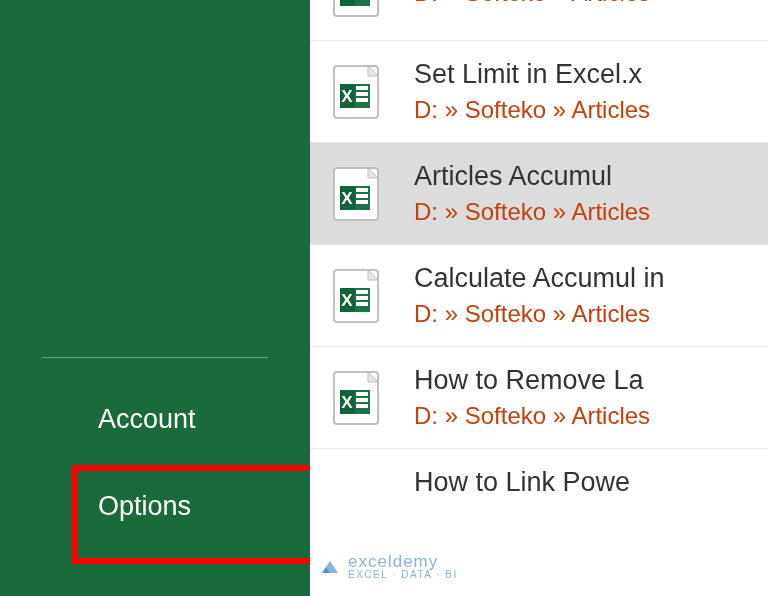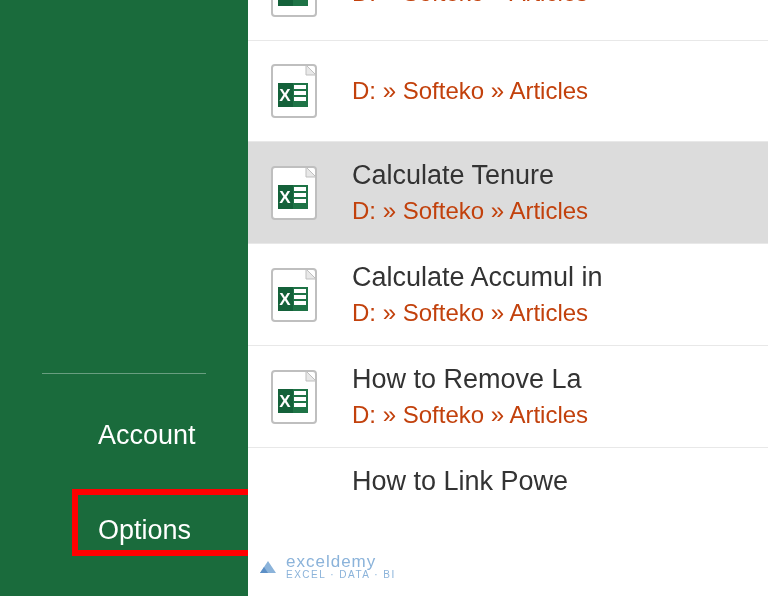--- a/index.html
+++ b/index.html
@@ -2,35 +2,35 @@
 <html><head>
   <meta charset="utf-8">
   <style>
     * { margin: 0; padding: 0; box-sizing: border-box; }
     body {
       font-family: "Segoe UI", Tahoma, sans-serif;
       width: 768px; height: 596px; overflow: hidden;
       display: flex; background: #fff;
     }
     .sidebar {
-      width: 248px; height: 100%; background: #1a6b3c;
+      width: 310px; height: 100%; background: #1a6b3c;
       display: flex; flex-direction: column; justify-content: flex-end;
       padding-bottom: 28px;
     }
     .sidebar-divider {
       height: 1px; background: rgba(255,255,255,0.35);
       margin: 0 42px 20px 42px;
     }
     .menu-item {
       color: #fff; font-size: 27px; font-weight: 400;
       padding: 26px 0 26px 98px; cursor: pointer; position: relative;
     }
     .menu-item.highlighted {
-      border: 6px solid #ff0000; padding: 20px 0 4px 92px;
-      margin: 12px -6px; display: inline-block; width: auto;
+      border: 6px solid #ff0000; padding: 20px 0 36px 92px;
+      margin: 4px -6px; display: inline-block; width: auto;
       min-width: 226px; margin-left: 72px; padding-left: 20px;
     }
     .content { flex: 1; height: 100%; background: #fff; position: relative; }
     .file-item {
       display: flex; align-items: center; gap: 26px;
       padding: 18px 0 18px 14px; cursor: pointer;
       border-bottom: 1px solid #e8e8e8;
     }
     .file-item.hovered { background: #dcdcdc; }
     .file-text { display: flex; flex-direction: column; gap: 6px; overflow: hidden; }
@@ -85,39 +85,40 @@
         <path d="M44 6 L54 16 L44 16 Z" fill="#e8e8e8" stroke="#bfbfbf" stroke-width="1"></path>
         <rect x="16" y="24" width="30" height="24" fill="#1e7346"></rect>
         <rect x="16" y="24" width="15" height="24" fill="#14613a"></rect>
         <text x="23" y="42" font-family="Arial" font-size="17" font-weight="bold" fill="#fff" text-anchor="middle">X</text>
         <rect x="32" y="26" width="12" height="4" fill="#fff"></rect>
         <rect x="32" y="32" width="12" height="4" fill="#fff"></rect>
         <rect x="32" y="38" width="12" height="4" fill="#fff"></rect>
       </svg>
     </span>
     <div class="file-text">
+      <span class="file-title">Set Limit in Excel.x</span>
       <span class="file-path">D: » Softeko » Articles</span>
     </div>
   </div>
 
   <div class="file-item hovered">
     <span class="excel-icon">
       <svg width="64" height="64" viewBox="0 0 64 64">
         <rect x="10" y="6" width="44" height="52" rx="3" fill="#fff" stroke="#bfbfbf" stroke-width="2"></rect>
         <path d="M44 6 L54 16 L44 16 Z" fill="#e8e8e8" stroke="#bfbfbf" stroke-width="1"></path>
         <rect x="16" y="24" width="30" height="24" fill="#1e7346"></rect>
         <rect x="16" y="24" width="15" height="24" fill="#14613a"></rect>
         <text x="23" y="42" font-family="Arial" font-size="17" font-weight="bold" fill="#fff" text-anchor="middle">X</text>
         <rect x="32" y="26" width="12" height="4" fill="#fff"></rect>
         <rect x="32" y="32" width="12" height="4" fill="#fff"></rect>
         <rect x="32" y="38" width="12" height="4" fill="#fff"></rect>
       </svg>
     </span>
     <div class="file-text">
-      <span class="file-title">Calculate Tenure</span>
+      <span class="file-title">Articles Accumul</span>
       <span class="file-path">D: » Softeko » Articles</span>
     </div>
   </div>
 
   <div class="file-item">
     <span class="excel-icon">
       <svg width="64" height="64" viewBox="0 0 64 64">
         <rect x="10" y="6" width="44" height="52" rx="3" fill="#fff" stroke="#bfbfbf" stroke-width="2"></rect>
         <path d="M44 6 L54 16 L44 16 Z" fill="#e8e8e8" stroke="#bfbfbf" stroke-width="1"></path>
         <rect x="16" y="24" width="30" height="24" fill="#1e7346"></rect>

